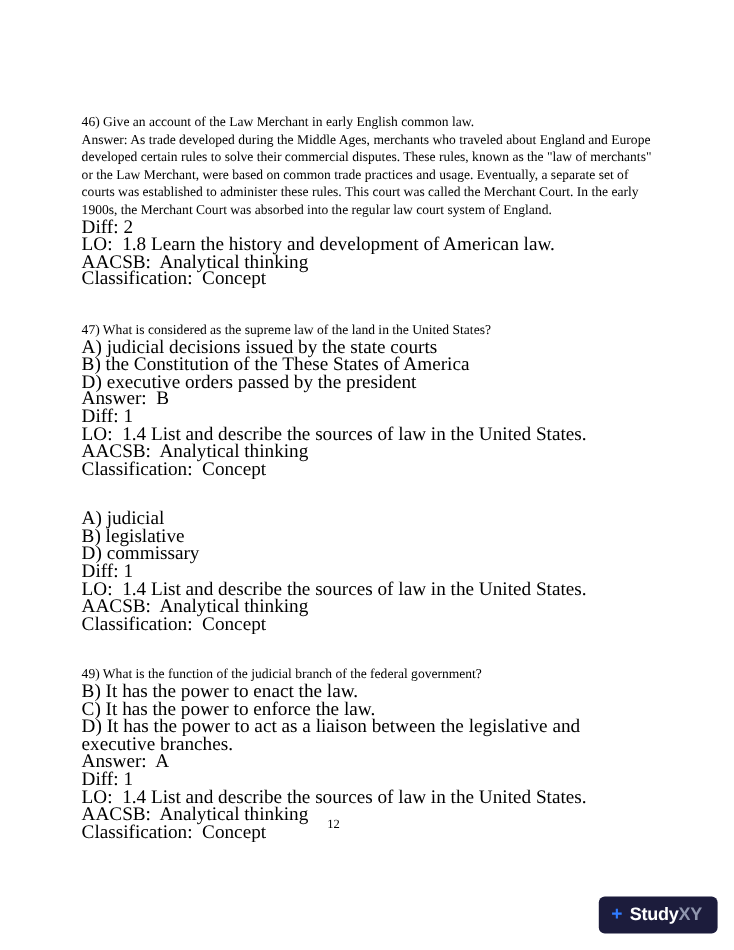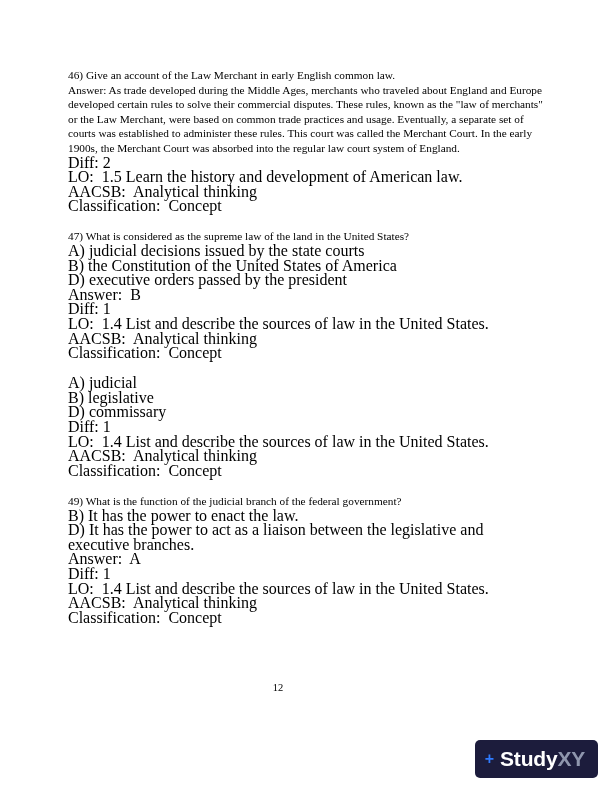--- a/index.html
+++ b/index.html
@@ -24,20 +24,21 @@
     background: #ffffff;
   }
   .content {
     position: absolute;
     left: 68px;
     top: 68px;
     width: 480px;
   }
   .qblock {
     margin-bottom: 15.5px;
+    margin-top: 27px;
   }
   .line {
     font-size: 16px;
     line-height: 14.6px;
     white-space: pre-wrap;
   }
   .para {
     font-size: 11.3px;
     line-height: 14.6px;
     text-align: left;
@@ -64,48 +65,48 @@
     gap: 6px;
     font-family: "Liberation Sans", sans-serif;
   }
   .watermark .plus {
     color: #2f7bff;
     font-size: 16px;
     font-weight: bold;
     line-height: 1;
   }
   .watermark .brand {
-    font-size: 21px;
+    font-size: 15px;
     font-weight: bold;
     letter-spacing: -0.2px;
   }
   .watermark .brand .xy {
     color: #8f96ad;
   }
 </style>
 </head>
 <body>
 
 <div class="page">
 
   <div class="content">
 
     <div class="qblock">
       <div class="para">46) Give an account of the Law Merchant in early English common law.</div>
       <div class="para">Answer:  As trade developed during the Middle Ages, merchants who traveled about England and Europe developed certain rules to solve their commercial disputes. These rules, known as the "law of merchants" or the Law Merchant, were based on common trade practices and usage. Eventually, a separate set of courts was established to administer these rules. This court was called the Merchant Court. In the early 1900s, the Merchant Court was absorbed into the regular law court system of England.</div>
       <div class="line">Diff: 2</div>
-      <div class="line">LO:  1.5 Learn the history and development of American law.</div>
+      <div class="line">LO:  1.8 Learn the history and development of American law.</div>
       <div class="line">AACSB:  Analytical thinking</div>
       <div class="line">Classification:  Concept</div>
     </div>
 
     <div class="qblock">
       <div class="para">47) What is considered as the supreme law of the land in the United States?</div>
       <div class="line">A) judicial decisions issued by the state courts</div>
-      <div class="line">B) the Constitution of the United States of America</div>
+      <div class="line">B) the Constitution of the These States of America</div>
       <div class="line">D) executive orders passed by the president</div>
       <div class="line">Answer:  B</div>
       <div class="line">Diff: 1</div>
       <div class="line">LO:  1.4 List and describe the sources of law in the United States.</div>
       <div class="line">AACSB:  Analytical thinking</div>
       <div class="line">Classification:  Concept</div>
     </div>
 
     <div class="qblock">
       <div class="line">A) judicial</div>
@@ -113,20 +114,21 @@
       <div class="line">D) commissary</div>
       <div class="line">Diff: 1</div>
       <div class="line">LO:  1.4 List and describe the sources of law in the United States.</div>
       <div class="line">AACSB:  Analytical thinking</div>
       <div class="line">Classification:  Concept</div>
     </div>
 
     <div class="qblock">
       <div class="para">49) What is the function of the judicial branch of the federal government?</div>
       <div class="line">B) It has the power to enact the law.</div>
+      <div class="line">C) It has the power to enforce the law.</div>
       <div class="line">D) It has the power to act as a liaison between the legislative and executive branches.</div>
       <div class="line">Answer:  A</div>
       <div class="line">Diff: 1</div>
       <div class="line">LO:  1.4 List and describe the sources of law in the United States.</div>
       <div class="line">AACSB:  Analytical thinking</div>
       <div class="line">Classification:  Concept</div>
     </div>
 
   </div>
 

